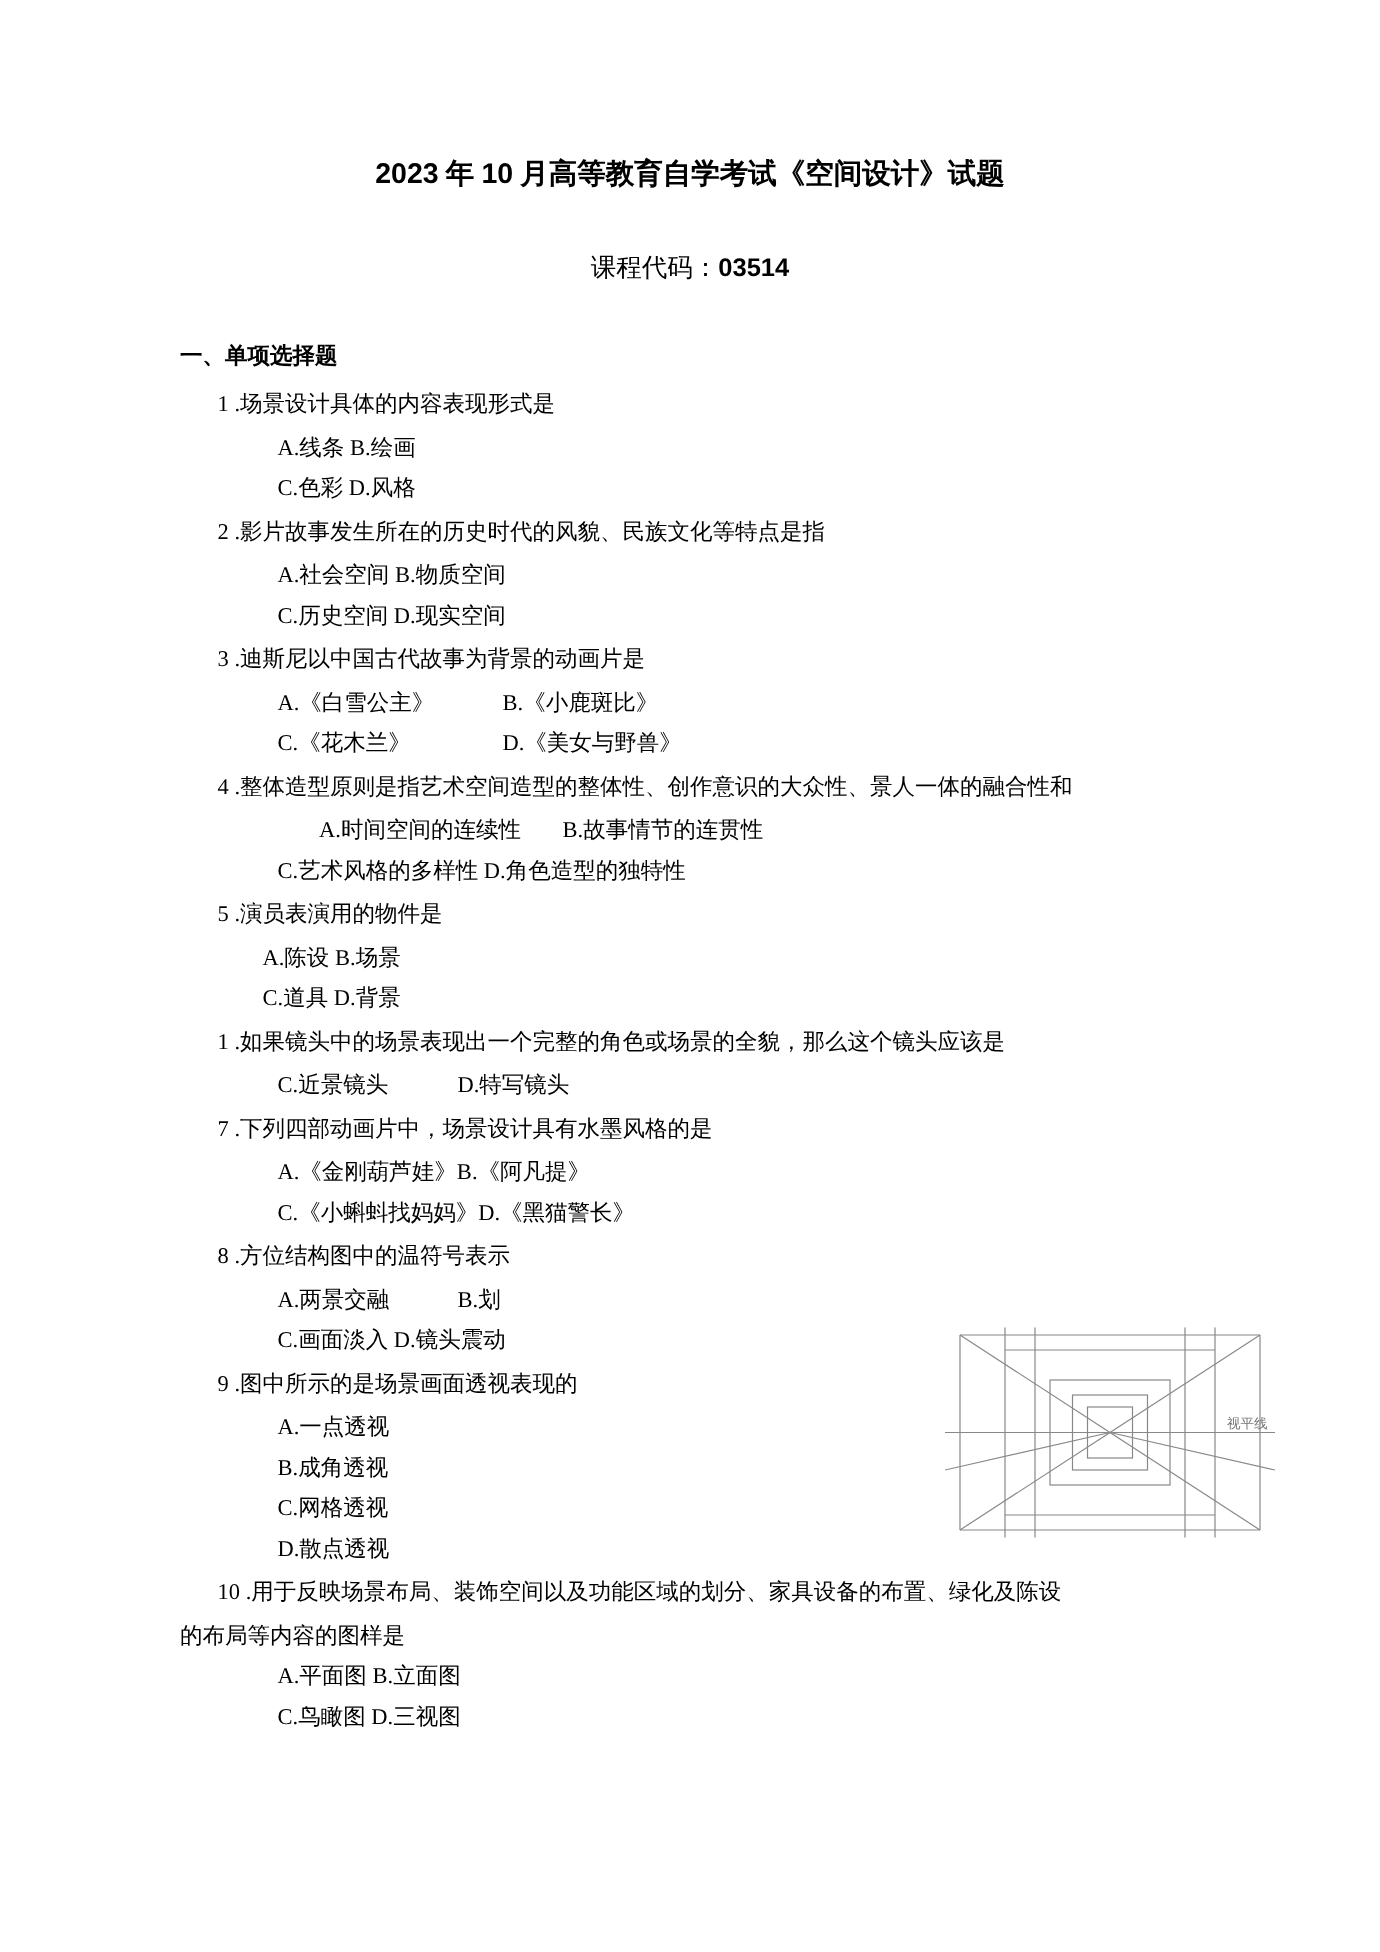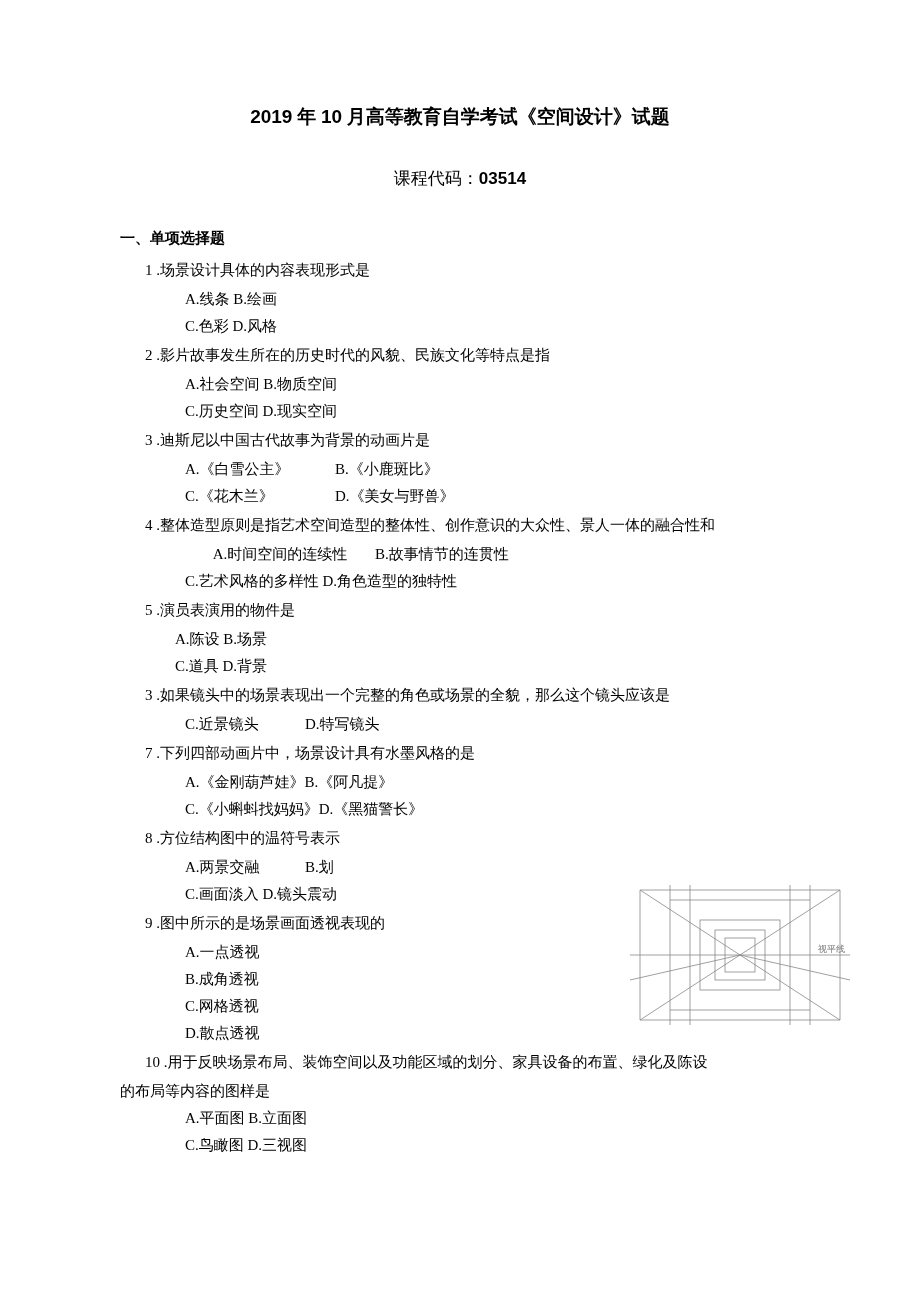--- a/index.html
+++ b/index.html
@@ -47,21 +47,21 @@
       right: -50px;
       top: -30px;
       width: 220px;
       height: 150px;
     }
   </style>
 </head>
 <body>
 
 <div class="title">
-  <span class="bold-num">2019</span><span> 年 </span><span class="bold-num">10</span><span> 月高等教育自学考试《空间设计》试题</span>
+  <span class="bold-num">2023</span><span> 年 </span><span class="bold-num">10</span><span> 月高等教育自学考试《空间设计》试题</span>
 </div>
 
 <div class="subtitle">
   <span>课程代码：</span><span class="bold-num">03514</span>
 </div>
 
 <div class="section-heading">一、单项选择题</div>
 
 <div class="question">
   <div class="q-stem">1   .场景设计具体的内容表现形式是</div>
@@ -93,21 +93,21 @@
   <div class="option-line">C.艺术风格的多样性 D.角色造型的独特性</div>
 </div>
 
 <div class="question">
   <div class="q-stem">5   .演员表演用的物件是</div>
   <div class="option-line" style="margin-left:30px;">A.陈设 B.场景</div>
   <div class="option-line" style="margin-left:30px;">C.道具 D.背景</div>
 </div>
 
 <div class="question">
-  <div class="q-stem">3   .如果镜头中的场景表现出一个完整的角色或场景的全貌，那么这个镜头应该是</div>
+  <div class="q-stem">1   .如果镜头中的场景表现出一个完整的角色或场景的全貌，那么这个镜头应该是</div>
   <div class="option-line">
     <span style="display:inline-block;width:120px;">C.近景镜头</span><span>D.特写镜头</span>
   </div>
 </div>
 
 <div class="question">
   <div class="q-stem">7   .下列四部动画片中，场景设计具有水墨风格的是</div>
   <div class="option-line">A.《金刚葫芦娃》B.《阿凡提》</div>
   <div class="option-line">C.《小蝌蚪找妈妈》D.《黑猫警长》</div>
 </div>

